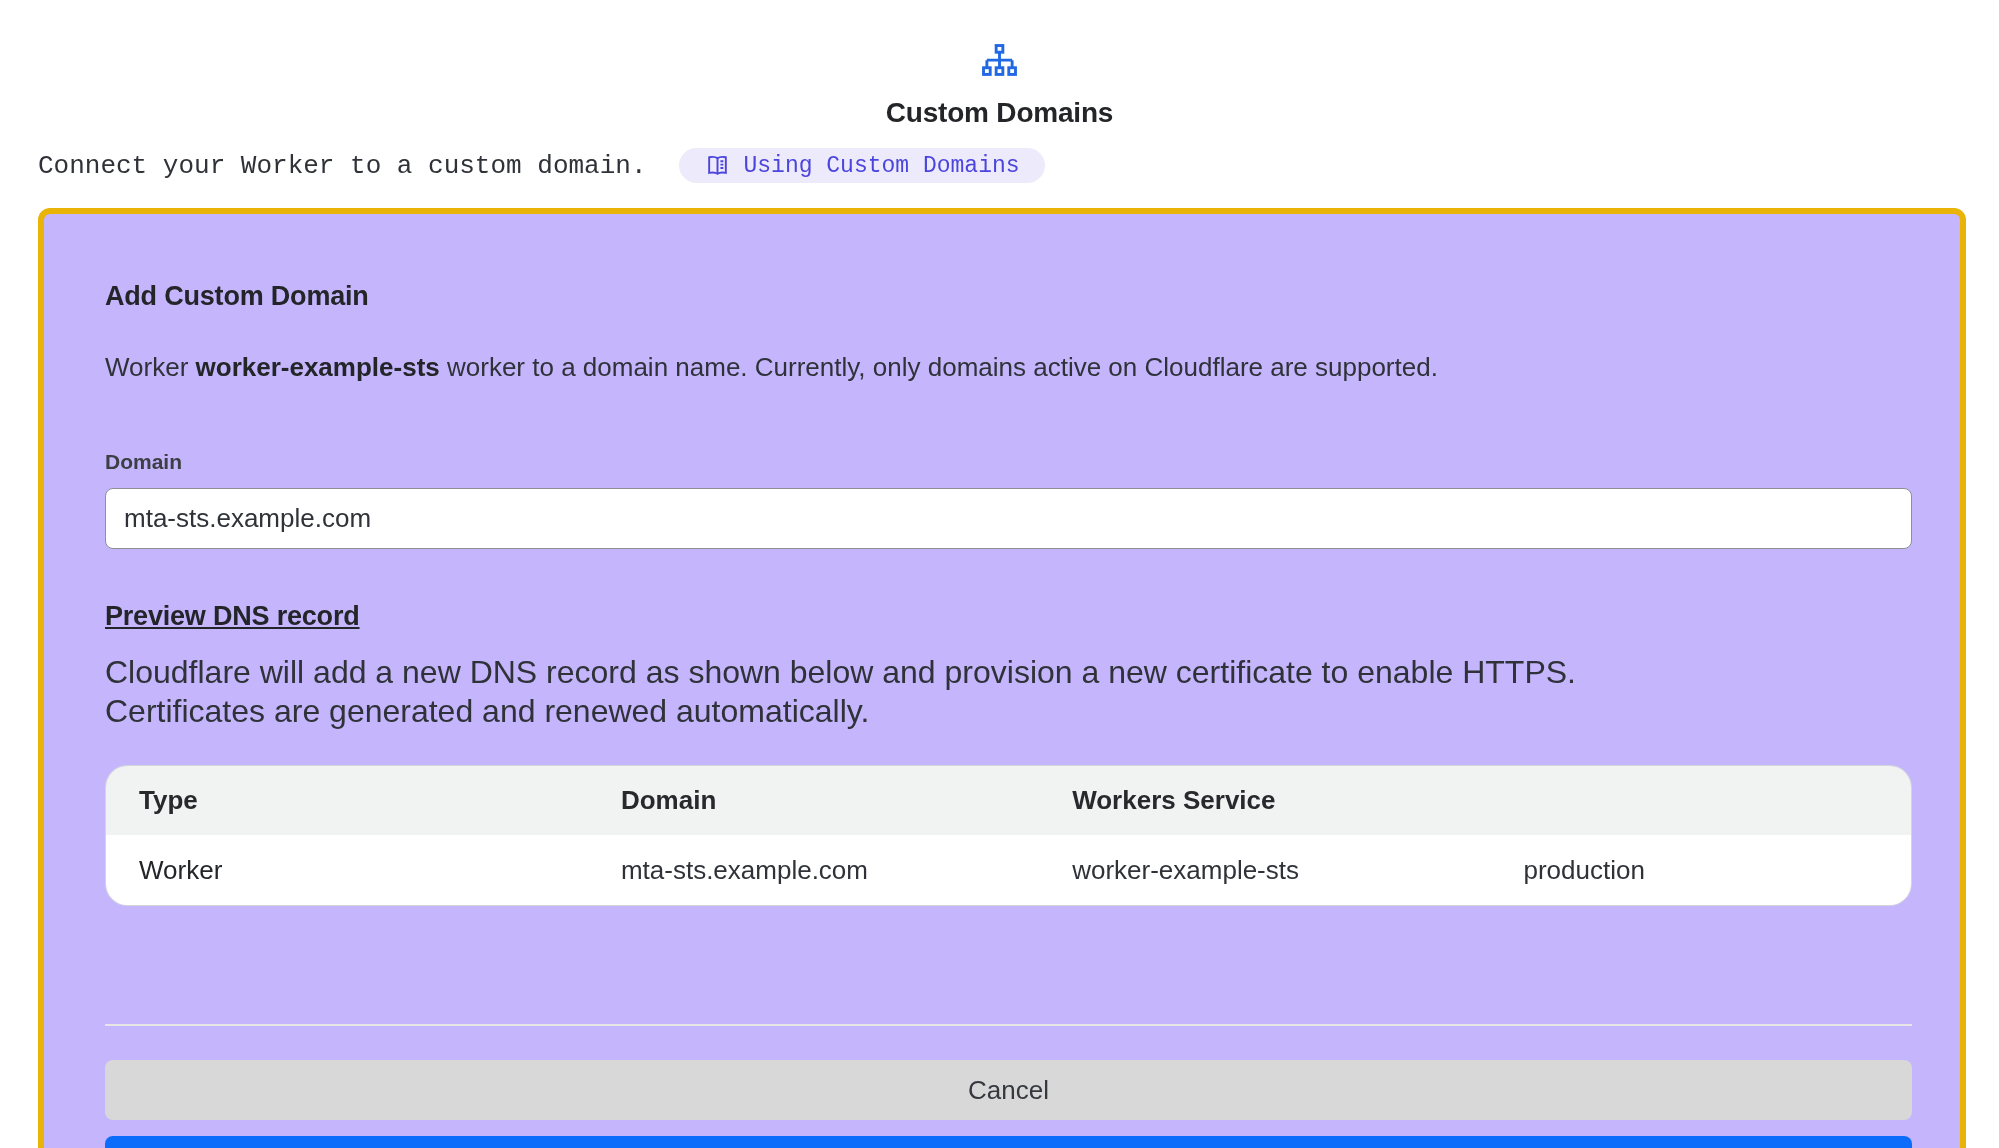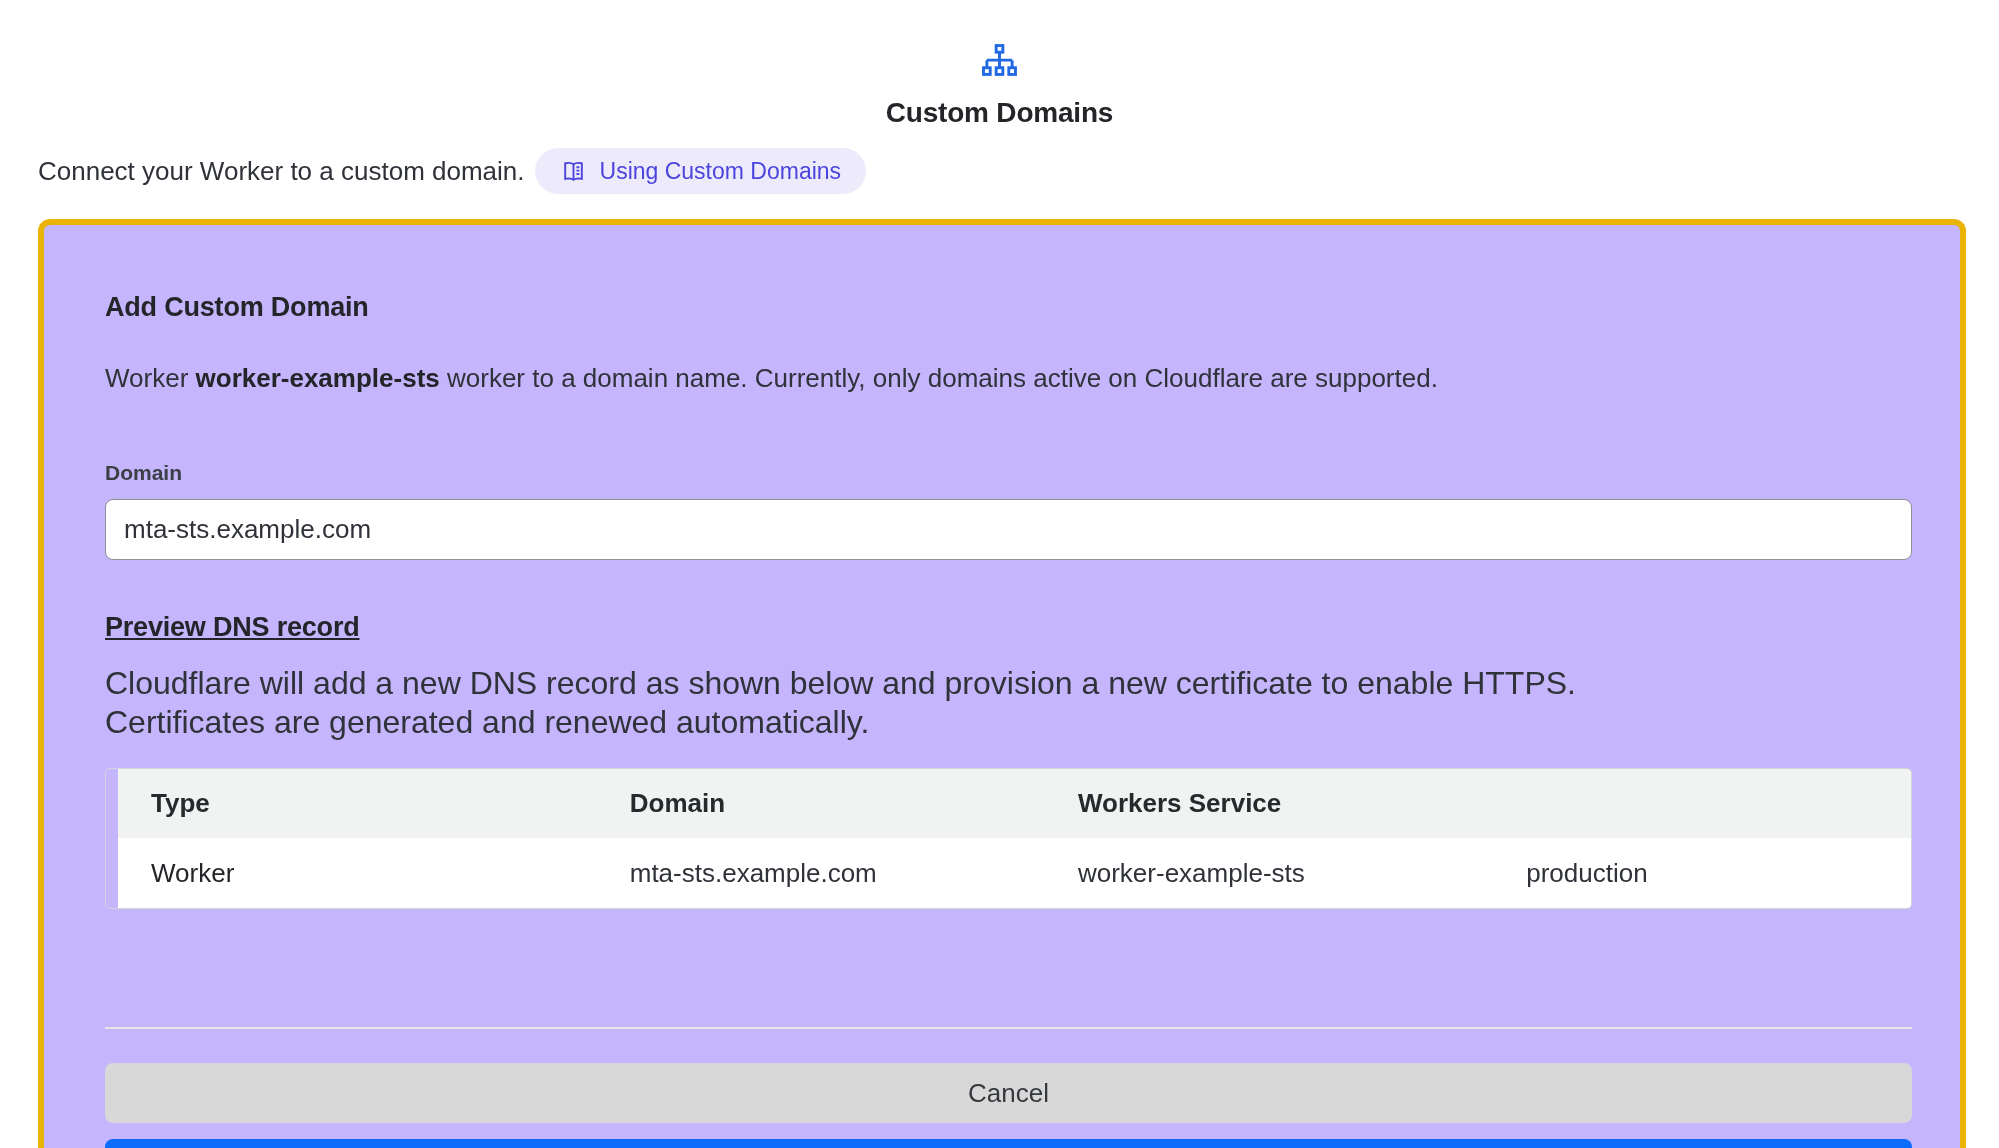--- a/index.html
+++ b/index.html
@@ -12,25 +12,25 @@
   }
 
   
   .page-header { padding: 44px 38px 0 38px; }
   .title-row { display: flex; align-items: center; gap: 18px; flex-direction: column; }
   .title-row h1 {
     font-size: 28px; font-weight: 700; color: #232528; letter-spacing: -0.2px;
   }
   .sitemap-icon { width: 37px; height: 35px; display: block; }
 
-  .subtitle-row { display: flex; align-items: center; gap: 10px; margin-top: 19px; }
+  .subtitle-row { display: flex; align-items: center; gap: 32px; margin-top: 19px; font-family: Liberation Mono, monospace; }
   .subtitle { font-size: 26px; color: #2f3238; }
   .docs-badge {
     display: inline-flex; align-items: center; gap: 13px;
-    height: 46px; padding: 0 25px;
+    height: 35px; padding: 0 25px;
     background: #edebfb; border-radius: 23px;
     font-size: 23px; font-weight: 500; color: #4c45dd;
     cursor: pointer; white-space: nowrap;
   }
   .book-icon { width: 27px; height: 27px; display: block; }
 
   
   .card {
     margin: 25px 33px 0 38px;
     width: 1928px; height: 958px;
@@ -59,24 +59,23 @@
   }
 
   .preview-heading { margin-top: 50px; text-decoration: underline; }
   .preview-desc {
     margin-top: 20px; font-size: 32px; line-height: 39px; color: #2f3238;
     max-width: 1510px;
   }
 
   
   .dns-table {
-    margin-top: 26px; width: 100%;
-    border: 1px solid #d3d6d9; border-radius: 5px;
+    margin-top: 34px; width: 100%;
+    border: 1px solid #d3d6d9; border-radius: 22px;
     overflow: hidden;
-    padding-left: 12px;
   }
   .t-row { display: grid; grid-template-columns: 26.7% 25% 25% 23.3%; align-items: center; }
   .t-head { background: #f1f2f2; height: 69px; }
   .t-head .t-cell { font-weight: 700; color: #27292d; }
   .t-body { background: #ffffff; height: 70px; }
   .t-cell { font-size: 26px; padding-left: 33px; color: #2f3238; white-space: nowrap; }
   .t-cell.bold { font-weight: 400; color: #232528; }
 
   .divider { margin-top: 118px; border-top: 2px solid #e6e6e6; width: 100%; }
 

